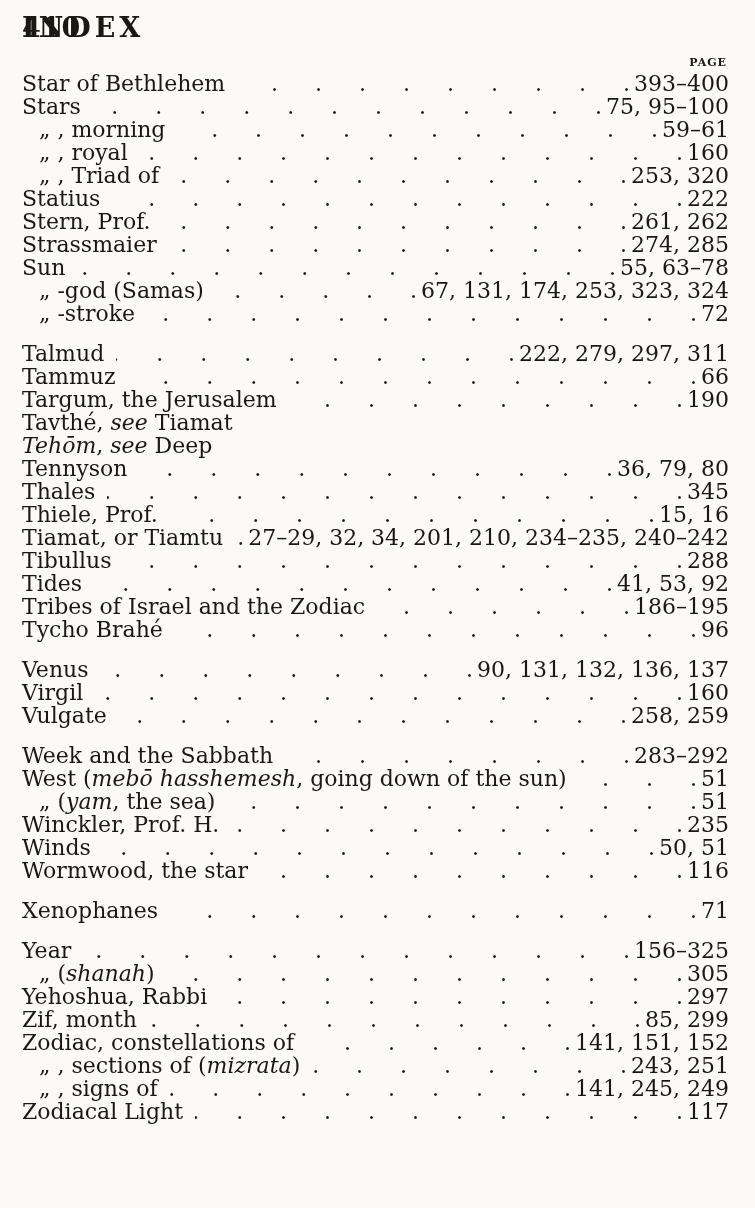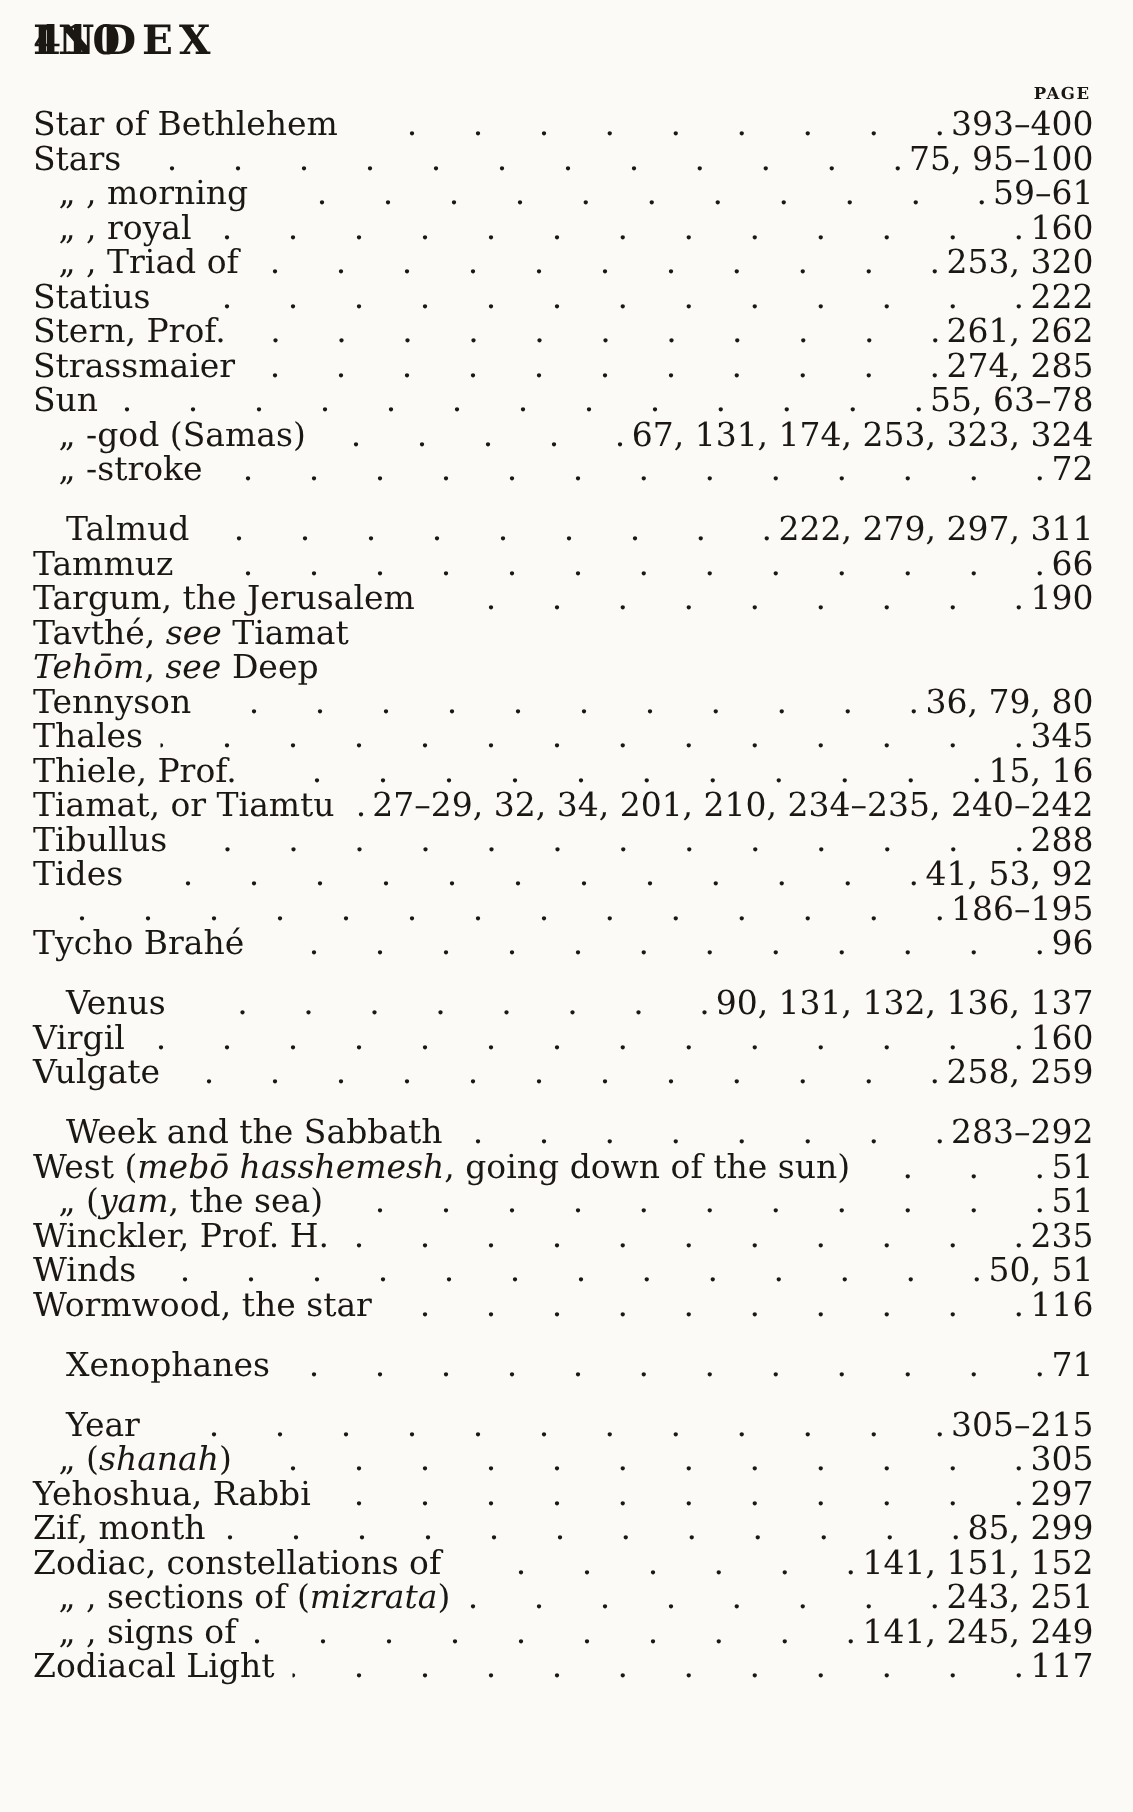--- a/index.html
+++ b/index.html
@@ -52,21 +52,20 @@
     margin-top: 3px;
   }
   .row {
     display: flex;
     align-items: baseline;
     font-size: 22px;
     line-height: 23px;
   }
   .row.gap {
     margin-top: 17px;
-    margin-left: 22px;
   }
   .row.ind {
     padding-left: 17px;
   }
   .label {
     white-space: nowrap;
   }
   .label i {
     font-style: italic;
     margin-top: 40px;
@@ -199,20 +198,21 @@
         <span class="label"><span>Tibullus</span></span>
         <span class="leader"></span>
         <span class="pages">288</span>
       </div>
       <div class="row">
         <span class="label"><span>Tides</span></span>
         <span class="leader"></span>
         <span class="pages">41, 53, 92</span>
       </div>
       <div class="row">
+        <span class="label"><span>Tribes of Israel and the Zodiac</span></span>
         <span class="leader"></span>
         <span class="pages">186–195</span>
       </div>
       <div class="row">
         <span class="label"><span>Tycho Brahé</span></span>
         <span class="leader"></span>
         <span class="pages">96</span>
       </div>
       <div class="row gap">
         <span class="label"><span>Venus</span></span>
@@ -260,21 +260,21 @@
         <span class="pages">116</span>
       </div>
       <div class="row gap">
         <span class="label"><span>Xenophanes</span></span>
         <span class="leader"></span>
         <span class="pages">71</span>
       </div>
       <div class="row gap">
         <span class="label"><span>Year</span></span>
         <span class="leader"></span>
-        <span class="pages">305–215</span>
+        <span class="pages">156–325</span>
       </div>
       <div class="row ind">
         <span class="label"><span>„ (</span><i>shanah</i><span>)</span></span>
         <span class="leader"></span>
         <span class="pages">305</span>
       </div>
       <div class="row">
         <span class="label"><span>Yehoshua, Rabbi</span></span>
         <span class="leader"></span>
         <span class="pages">297</span>

